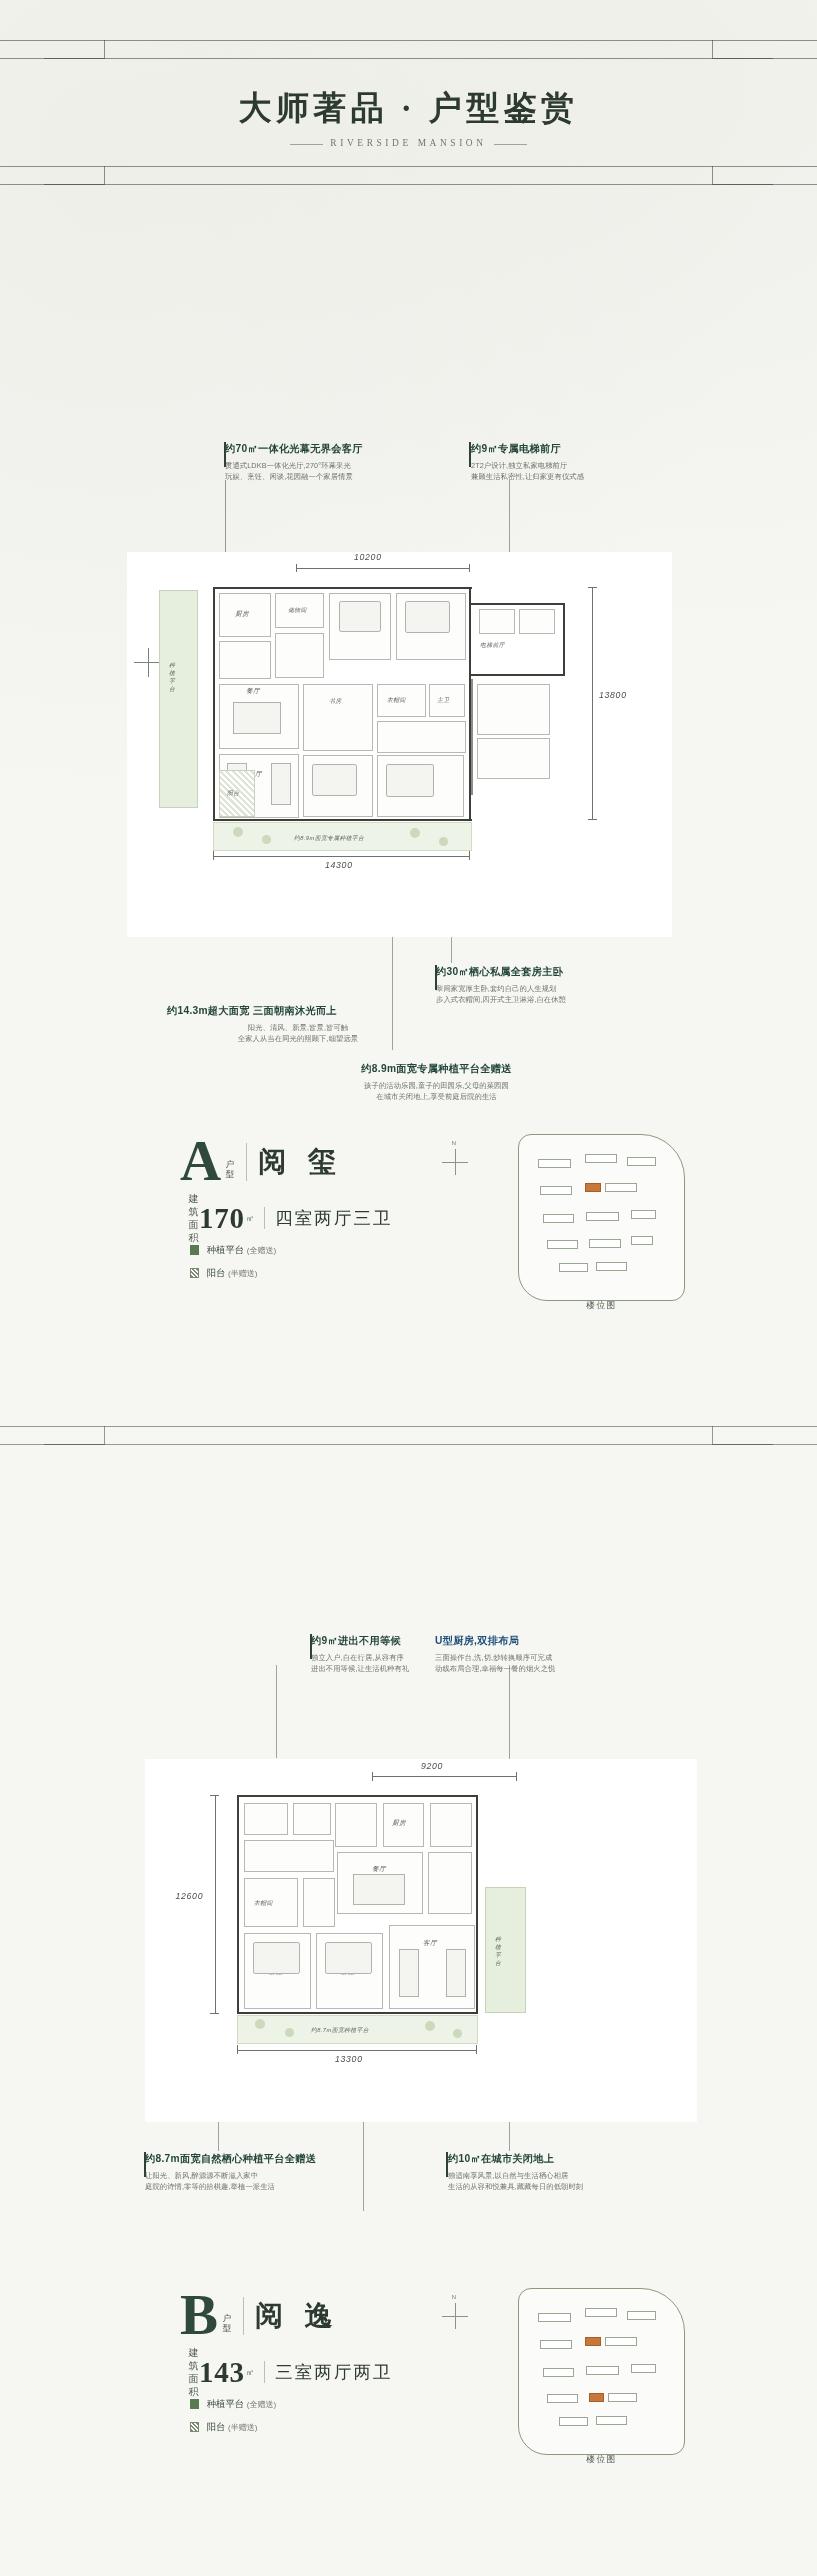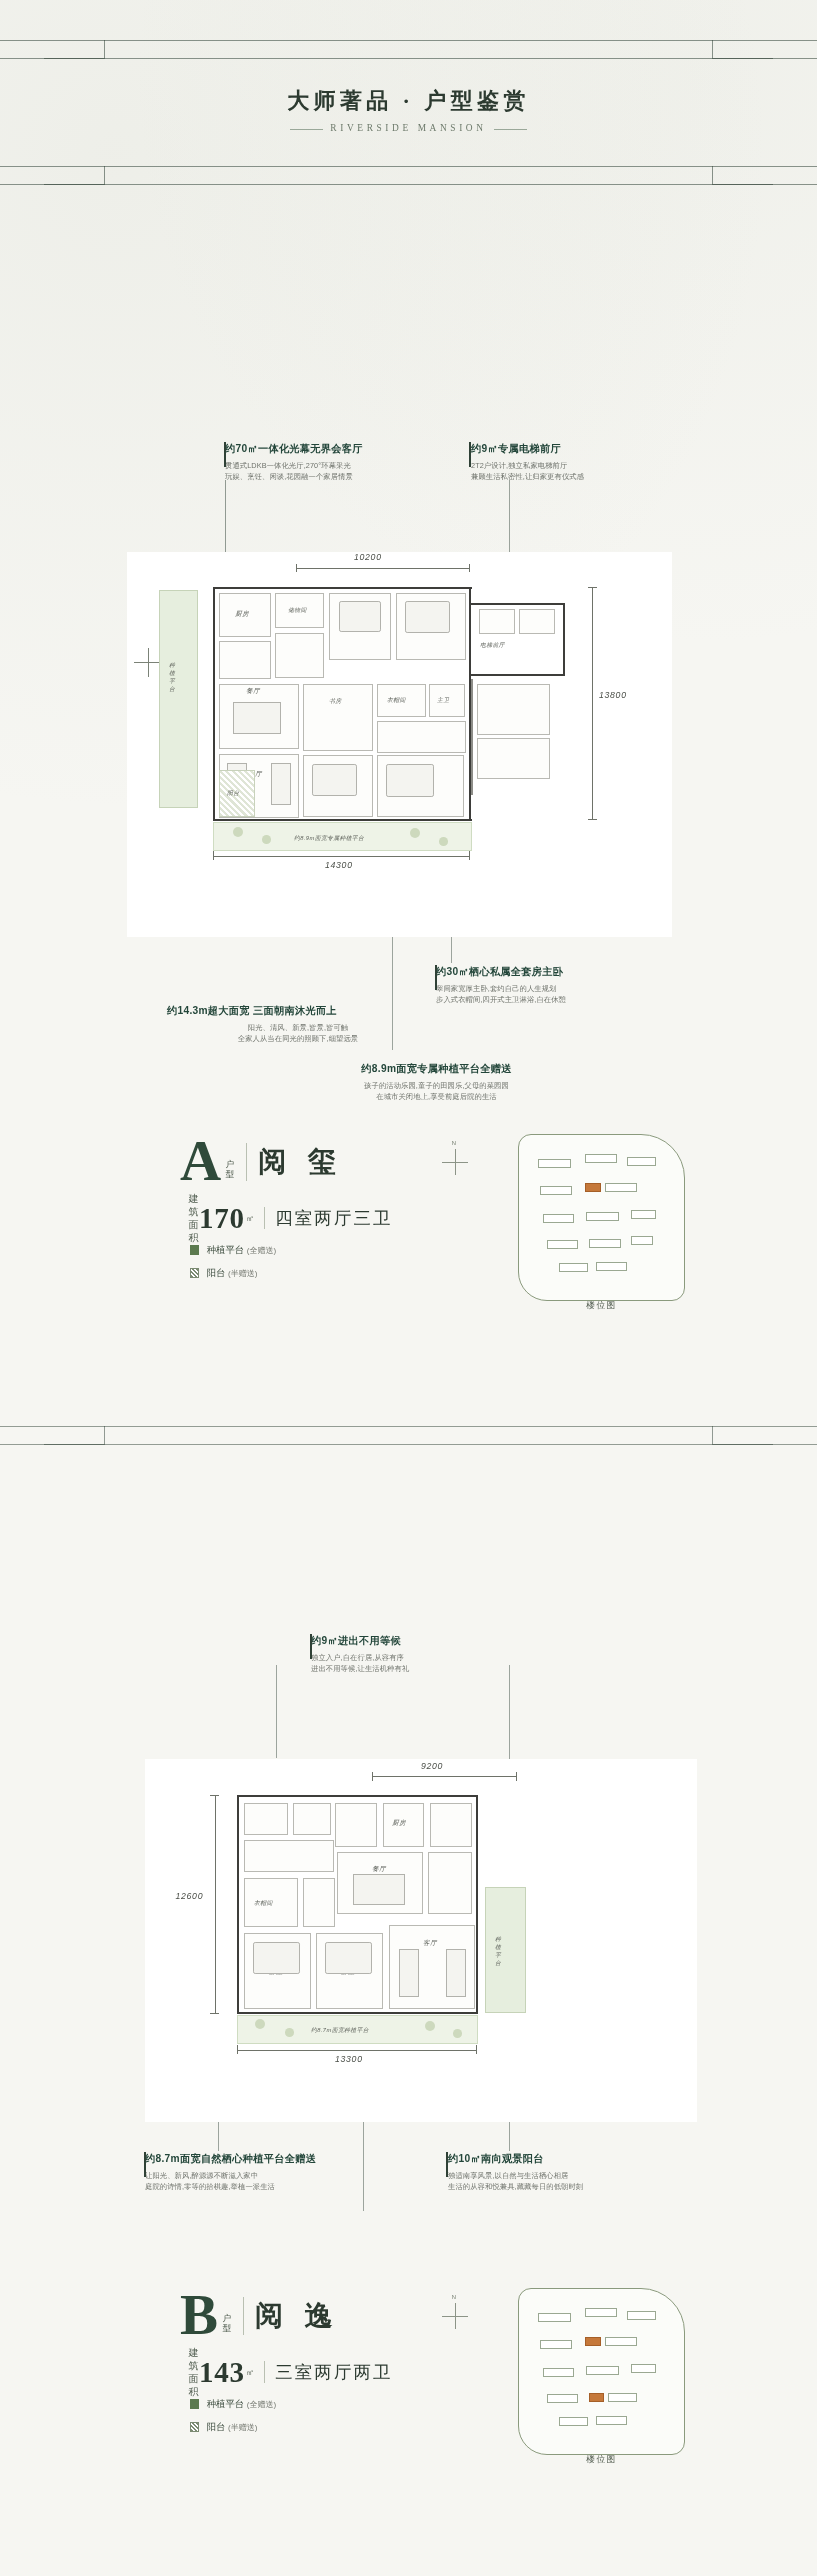--- a/index.html
+++ b/index.html
@@ -30,21 +30,21 @@
   .hdr-rule.r2 { top:58px; }
   .hdr-notch {
     position:absolute; height:19px; border:0.7px solid #2f4136; border-top:none; opacity:.55;
   }
   .hdr-notch.left  { left:44px;  top:40px; width:61px; border-left:none; }
   .hdr-notch.right { right:44px; top:40px; width:61px; border-right:none; }
 
   .title-block { position:absolute; left:0; width:817px; top:86px; text-align:center; }
   .main-title {
     font-family: "Liberation Serif", serif;
-    font-size: 22px; letter-spacing: 4.4px; color:#2c3a30; font-weight:700;
+    font-size: 33px; letter-spacing: 4.4px; color:#2c3a30; font-weight:700;
   }
   .sub-title {
     margin-top:7.3px;
     font-family:"Liberation Serif", serif;
     font-size:9.4px; letter-spacing:3.6px; color:#6d7a6b;
   }
   .sub-line { display:inline-block; vertical-align:middle; width:33px; height:0.7px; background:#9aa899; margin:0 7.3px; }
 
   .hdr-rule.r3 { top:166px; }
   .hdr-rule.r4 { top:184px; }
@@ -350,31 +350,35 @@
       <div class="nr"></div>
   </div>
 
   <div class="anno" style="left:311px; top:1634px; width:218px;">
     <div class="a-title">约9㎡进出不用等候</div>
     <div class="a-body">独立入户,自在行居,从容有序<br>进出不用等候,让生活机种有礼</div>
   </div>
   <div class="anno-bar" style="left:310px; top:1634px; width:2.2px; height:25px;"></div>
   <div class="anno-bar" style="left:276px; top:1665px; width:0.7px; height:93px; opacity:.45;"></div>
 
+  <div class="anno" style="left:435px; top:1634px; width:218px;">
+    <div class="a-title blue">U型厨房,双排布局</div>
+    <div class="a-body">三面操作台,洗,切,炒转换顺序可完成<br>动线布局合理,幸福每一餐的烟火之悦</div>
+  </div>
   <div class="anno-bar" style="left:509px; top:1665px; width:0.7px; height:96px; opacity:.45;"></div>
 
   <div class="anno" style="left:145px; top:2152px; width:262px;">
     <div class="a-title">约8.7m面宽自然栖心种植平台全赠送</div>
     <div class="a-body">让阳光、新风,醉源源不断滋入家中<br>庭院的诗情,零等的拾棋趣,举植一派生活</div>
   </div>
   <div class="anno-bar" style="left:144px; top:2152px; width:2.2px; height:25px;"></div>
   <div class="anno-bar" style="left:218px; top:2107px; width:0.7px; height:44px; opacity:.45;"></div>
 
   <div class="anno" style="left:448px; top:2152px; width:233px;">
-    <div class="a-title">约10㎡南向观景阳台</div>
+    <div class="a-title">约10㎡在城市关闭地上</div>
     <div class="a-body">独适南享风景,以自然与生活栖心相居<br>生活的从容和悦兼具,藏藏每日的低朝时刻</div>
   </div>
   <div class="anno-bar" style="left:446px; top:2152px; width:2.2px; height:25px;"></div>
   <div class="anno-bar" style="left:509px; top:2107px; width:0.7px; height:44px; opacity:.45;"></div>
 
   <div class="anno-bar" style="left:363px; top:2111px; width:0.7px; height:100px; opacity:.45;"></div>
 
   <div class="plan" style="left:145px; top:1759px; width:552px; height:363px;">
     <div class="plan-bg"></div>
 

